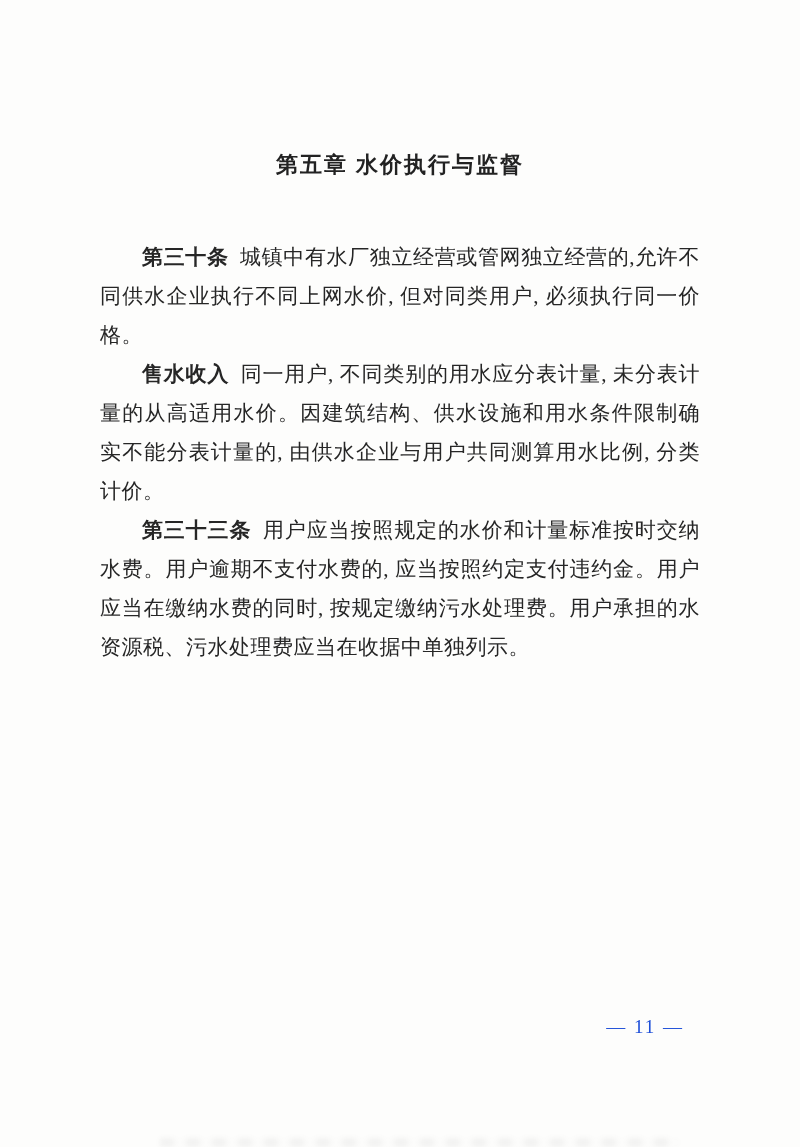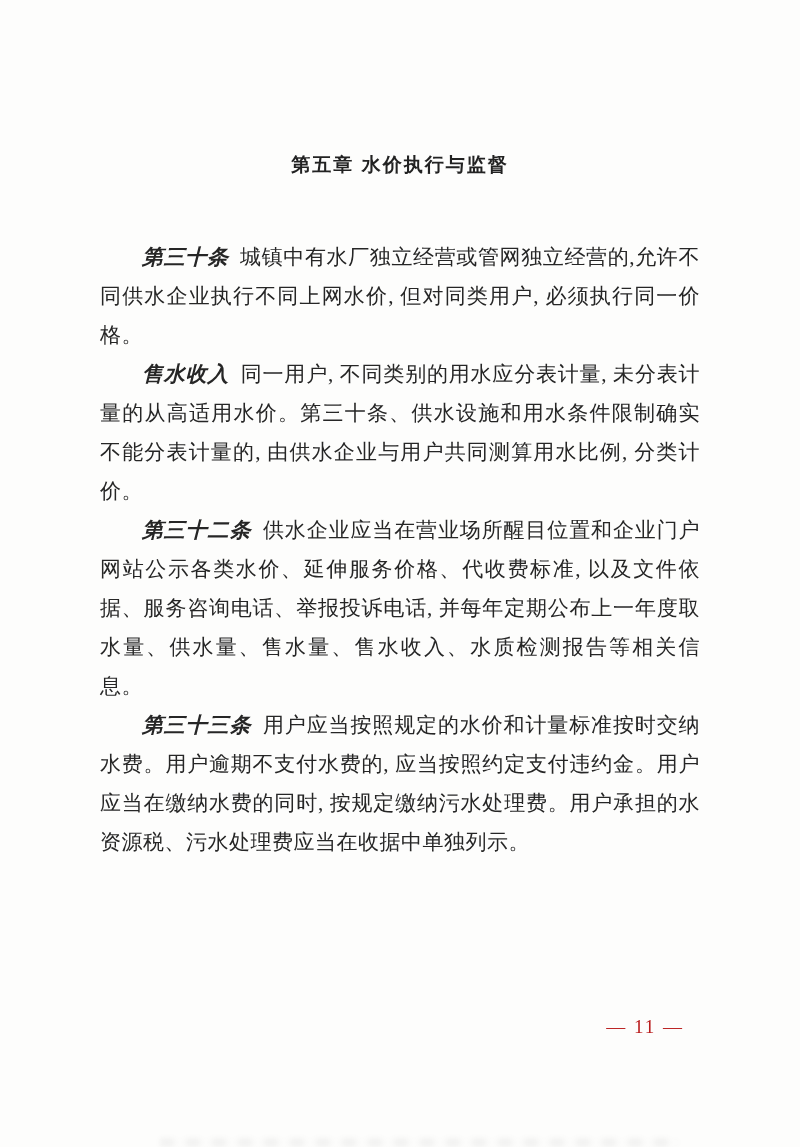--- a/index.html
+++ b/index.html
@@ -16,21 +16,21 @@
     overflow: hidden;
     font-family: "Liberation Serif", "DejaVu Serif", serif;
     color: #262626;
   }
   .sheet {
     padding: 150px 100px 0 100px;
   }
   .chapter-title {
     margin: 0 0 58px 0;
     text-align: center;
-    font-size: 19px;
+    font-size: 22px;
     font-weight: bold;
     letter-spacing: 2px;
     line-height: 30px;
     color: #222;
     font-family: "Liberation Sans", "DejaVu Sans", sans-serif;
   }
   .body-text {
     width: 600px;
   }
   .para {
@@ -38,33 +38,32 @@
     font-size: 21px;
     line-height: 39px;
     letter-spacing: 0.5px;
     text-align: justify;
     text-indent: 2em;
     color: #262626;
   }
   .lead {
     font-weight: bold;
     margin-right: 0.55em;
-    font-style: italic;
   }
   .lead:empty {
     display: none;
     margin: 0;
   }
   .page-number {
     position: absolute;
     top: 1016px;
     right: 116px;
     font-size: 19px;
     letter-spacing: 2px;
-    color: #b91c1c;
+    color: #1d4ed8;
   }
   
   .bleed-artifact {
     position: absolute;
     left: 160px;
     right: 120px;
     bottom: 0px;
     height: 9px;
     background:
       repeating-linear-gradient(90deg,
@@ -80,23 +79,22 @@
 
 <div class="page">
   <div class="sheet">
 
     <h1 class="chapter-title">第五章 水价执行与监督</h1>
 
     <div class="body-text">
 
       <p class="para"><span class="lead">第三十条</span><span class="ptext">城镇中有水厂独立经营或管网独立经营的,允许不同供水企业执行不同上网水价, 但对同类用户, 必须执行同一价格。</span></p>
 
-      <p class="para"><span class="lead">售水收入</span><span class="ptext">同一用户, 不同类别的用水应分表计量, 未分表计量的从高适用水价。第三十条、供水设施和用水条件限制确实不能分表计量的, 由供水企业与用户共同测算用水比例, 分类计价。</span></p>
+      <p class="para"><span class="lead">售水收入</span><span class="ptext">同一用户, 不同类别的用水应分表计量, 未分表计量的从高适用水价。因建筑结构、供水设施和用水条件限制确实不能分表计量的, 由供水企业与用户共同测算用水比例, 分类计价。</span></p>
 
-      <p class="para"><span class="lead">第三十二条</span><span class="ptext">供水企业应当在营业场所醒目位置和企业门户网站公示各类水价、延伸服务价格、代收费标准, 以及文件依据、服务咨询电话、举报投诉电话, 并每年定期公布上一年度取水量、供水量、售水量、售水收入、水质检测报告等相关信息。</span></p>
 
       <p class="para"><span class="lead">第三十三条</span><span class="ptext">用户应当按照规定的水价和计量标准按时交纳水费。用户逾期不支付水费的, 应当按照约定支付违约金。用户应当在缴纳水费的同时, 按规定缴纳污水处理费。用户承担的水资源税、污水处理费应当在收据中单独列示。</span></p>
 
 
 
     </div>
   </div>
 
   <div class="page-number">— 11 —</div>
 

